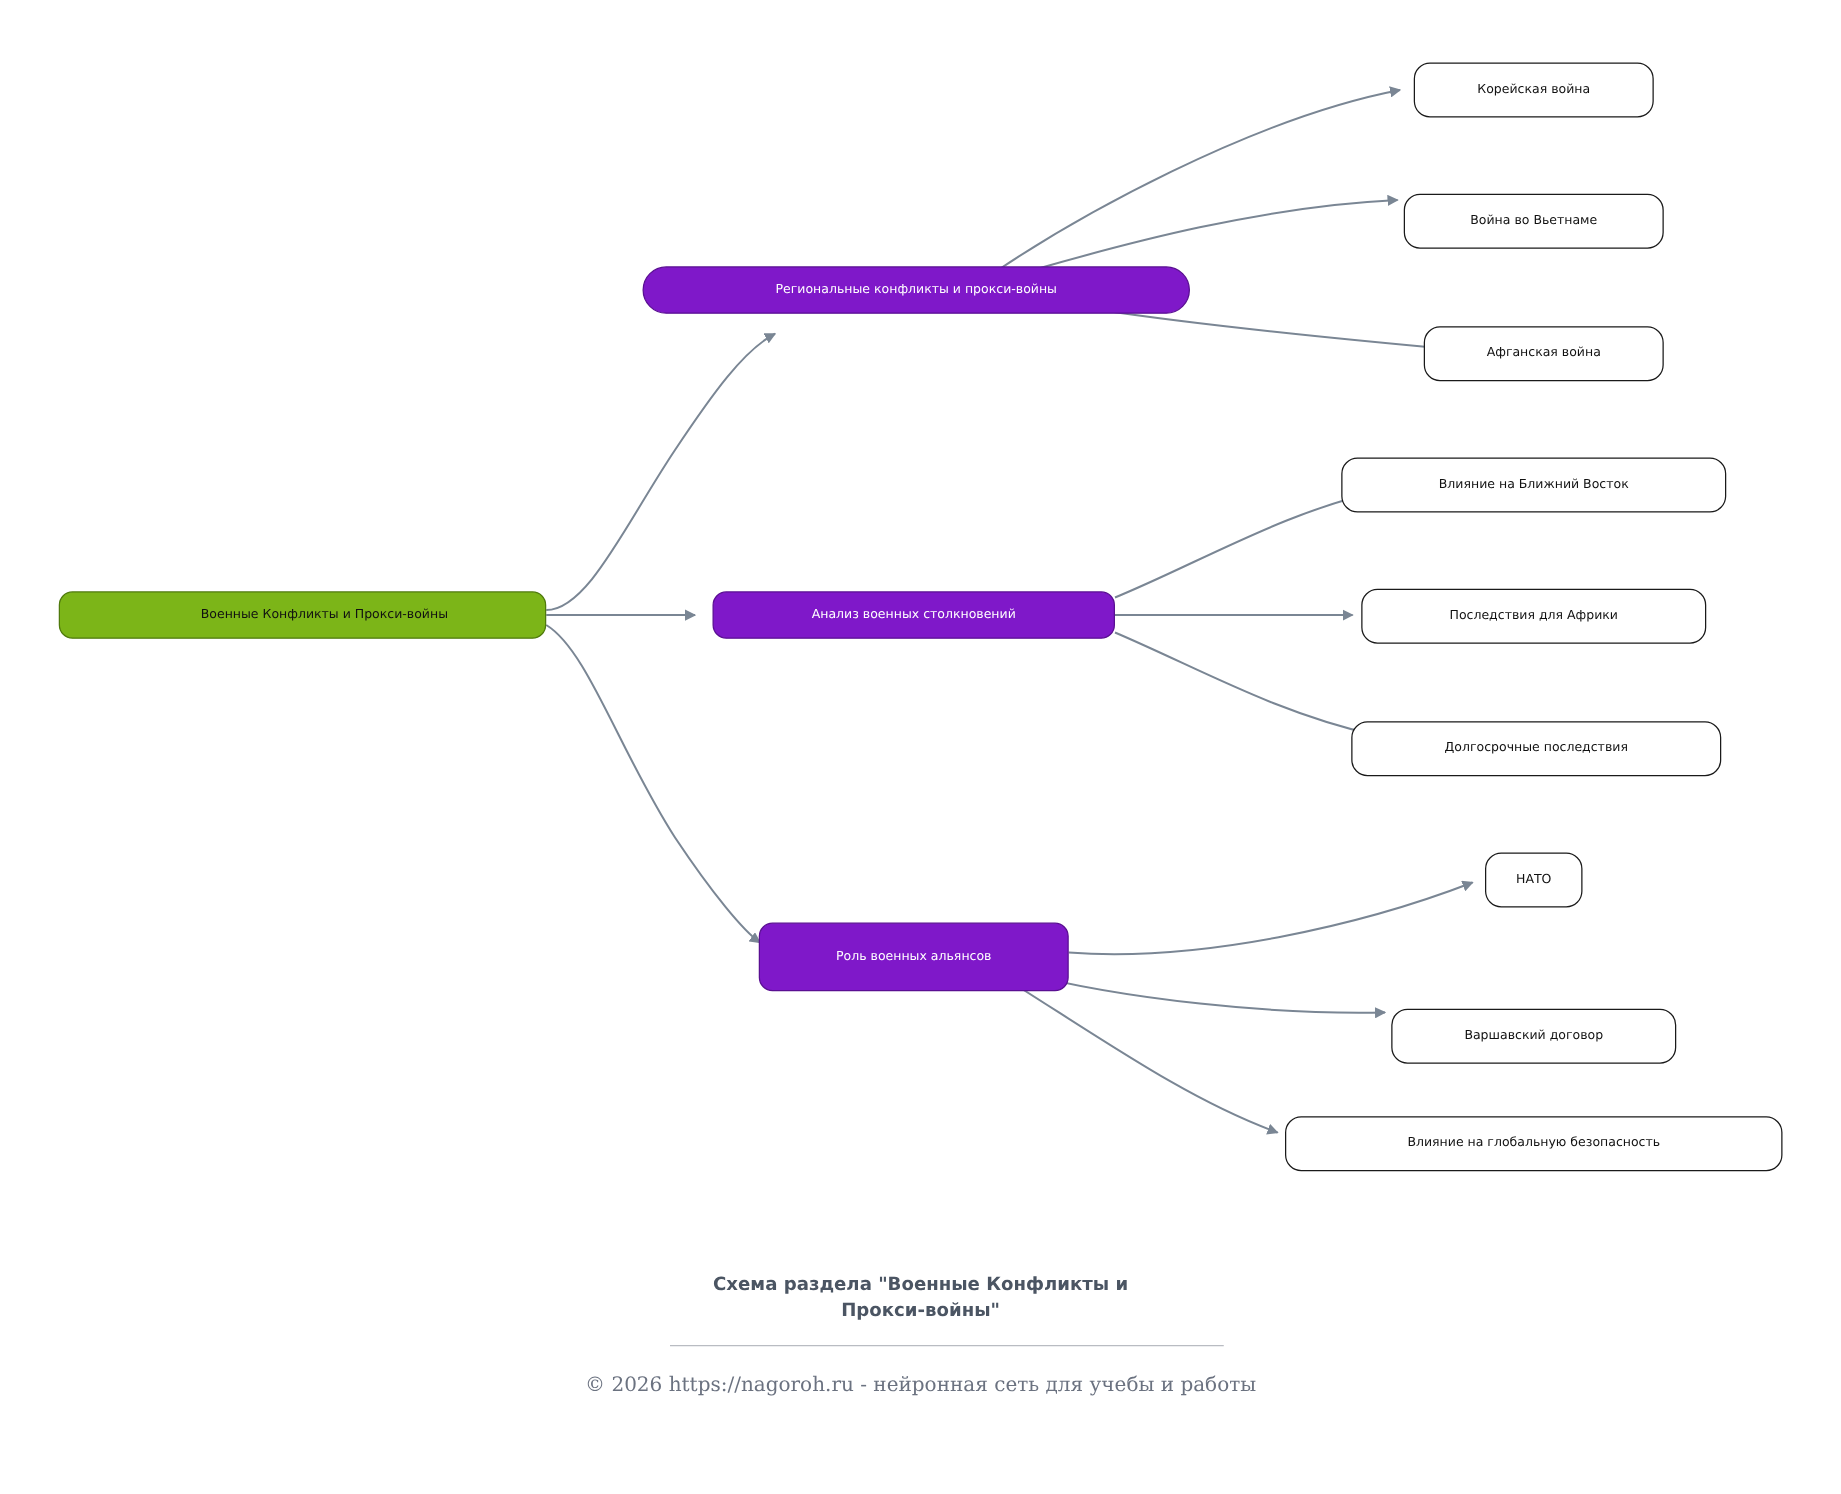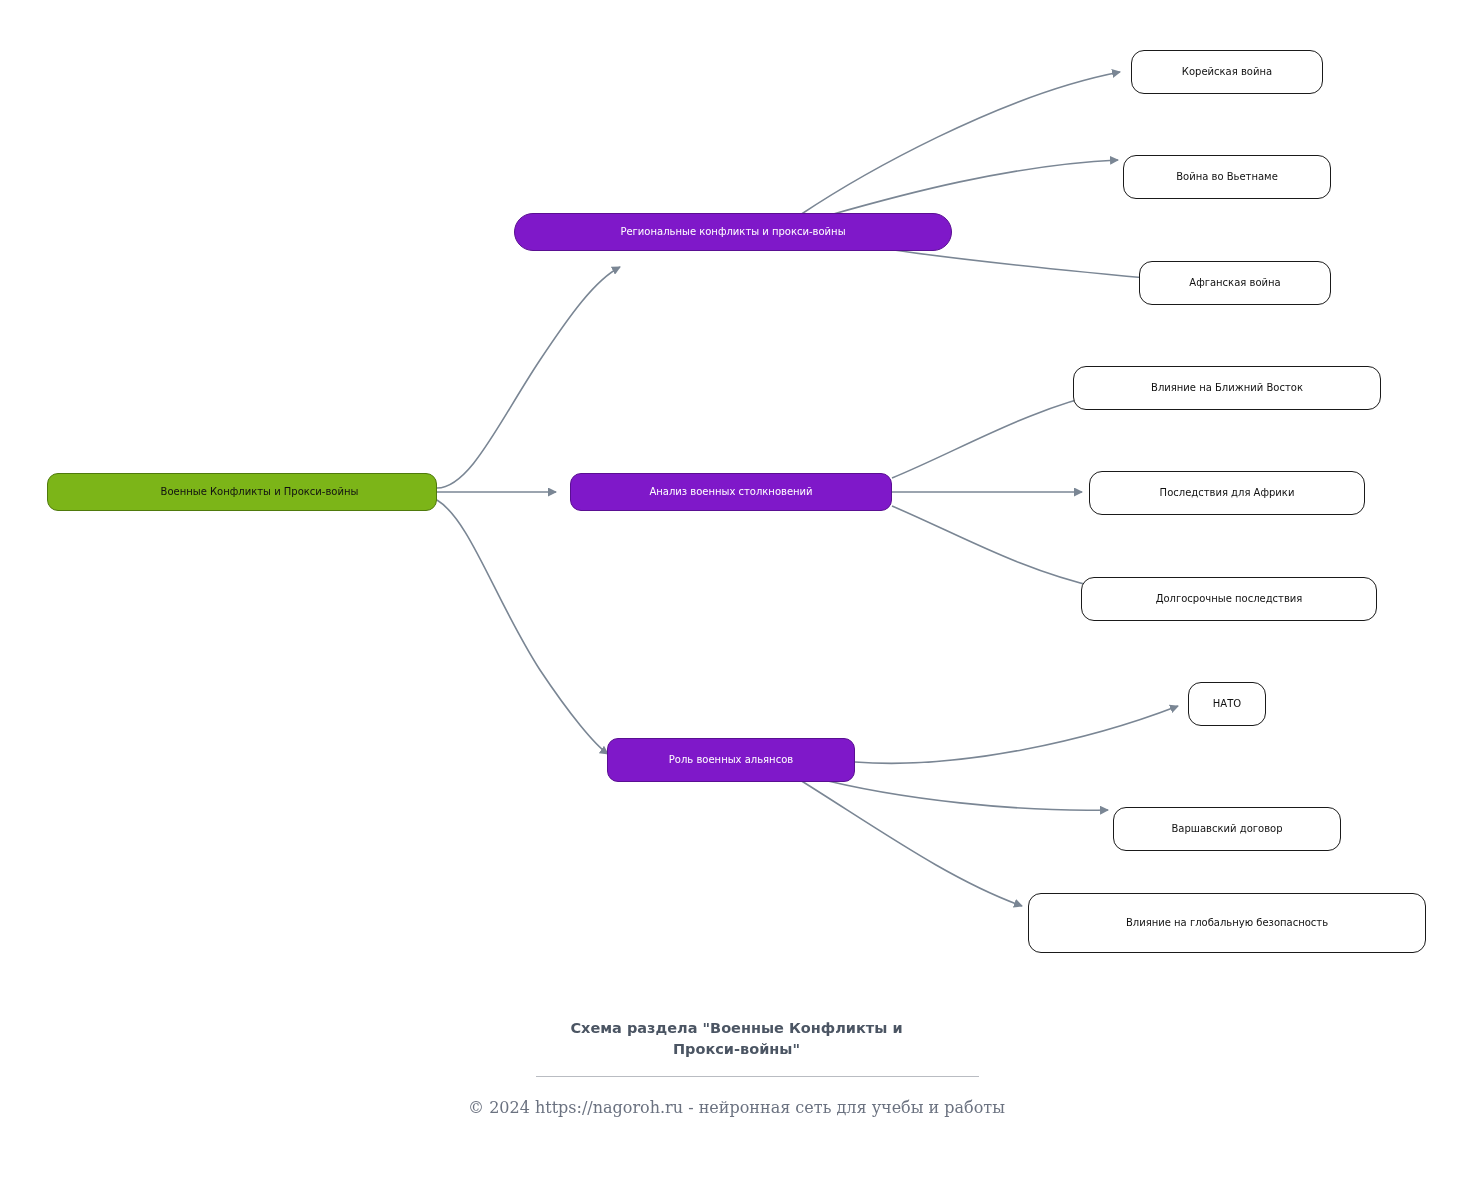--- a/index.html
+++ b/index.html
@@ -129,31 +129,31 @@
 <div class="node node-leaf" style="left:1073px; top:366px; width:308px; height:44px;">
   <span>Влияние на Ближний Восток</span>
 </div>
 <div class="node node-leaf" style="left:1089px; top:471px; width:276px; height:44px;">
   <span>Последствия для Африки</span>
 </div>
 <div class="node node-leaf" style="left:1081px; top:577px; width:296px; height:44px;">
   <span>Долгосрочные последствия</span>
 </div>
 
-<div class="node node-branch" style="left:607px; top:738px; width:248px; height:44px;">
+<div class="node node-branch" style="left:607px; top:738px; width:248px; height:55px;">
   <span>Роль военных альянсов</span>
 </div>
 <div class="node node-leaf" style="left:1188px; top:682px; width:78px; height:44px;">
   <span>НАТО</span>
 </div>
 <div class="node node-leaf" style="left:1113px; top:787px; width:228px; height:44px;margin-top:20px;">
   <span>Варшавский договор</span>
 </div>
-<div class="node node-leaf" style="left:1028px; top:893px; width:398px; height:60px;">
+<div class="node node-leaf" style="left:1028px; top:893px; width:398px; height:44px;">
   <span>Влияние на глобальную безопасность</span>
 </div>
 
 <div class="footer footer-title">
   <div>Схема раздела "Военные Конфликты и</div>
   <div>Прокси-войны"</div>
 </div>
 <div class="footer-rule"></div>
-<div class="footer footer-copy">© 2024 https://nagoroh.ru - нейронная сеть для учебы и работы</div>
+<div class="footer footer-copy">© 2026 https://nagoroh.ru - нейронная сеть для учебы и работы</div>
 
 </body></html>

